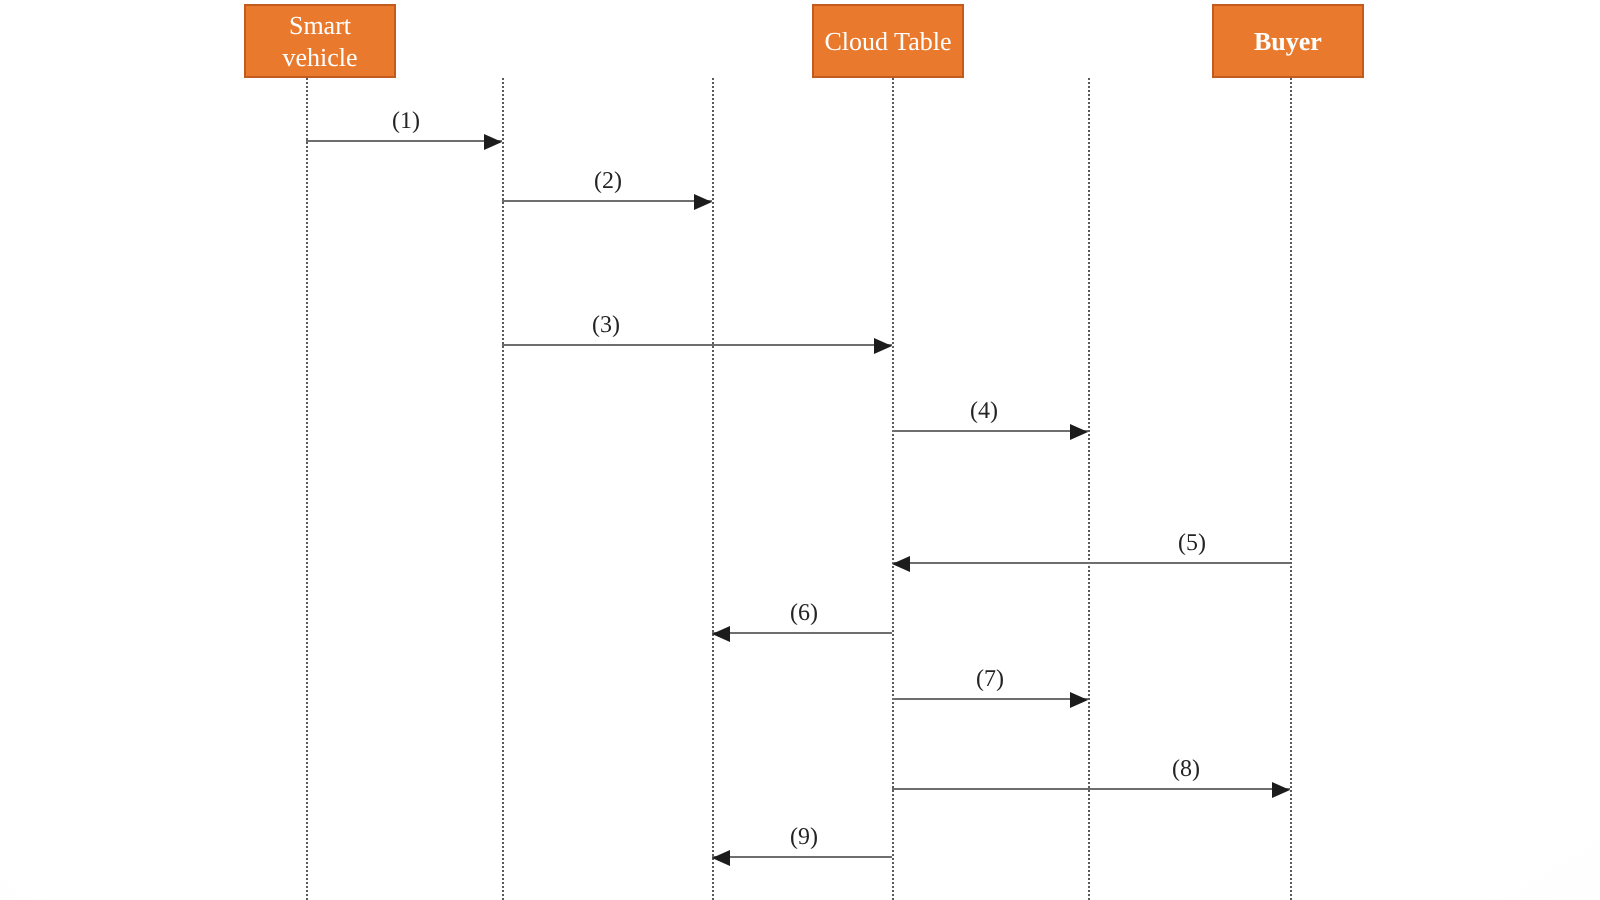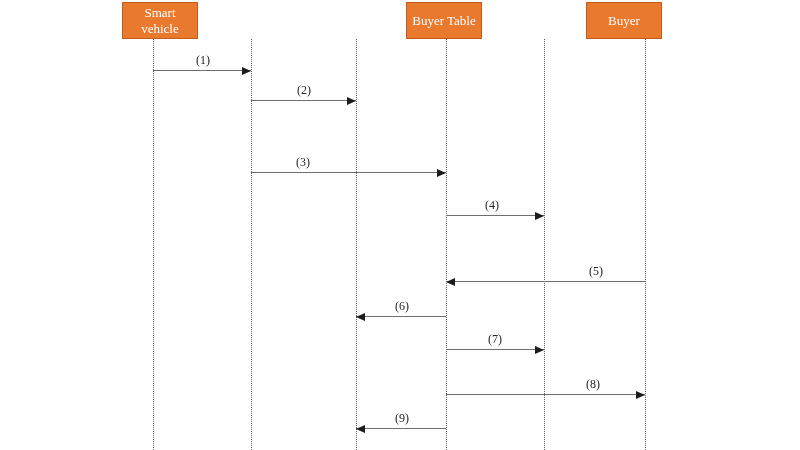--- a/index.html
+++ b/index.html
@@ -64,25 +64,25 @@
 
 <div id="stage">
     <div class="lifeline" style="left: 153px;"></div>
     <div class="actor-box" style="left: 122px;">
       <span class="actor-label">Smart vehicle</span>
     </div>
     <div class="lifeline" style="left: 251px;"></div>
     <div class="lifeline" style="left: 356px;"></div>
     <div class="lifeline" style="left: 446px;"></div>
     <div class="actor-box" style="left: 406px;">
-      <span class="actor-label">Buyer Table</span>
+      <span class="actor-label">Cloud Table</span>
     </div>
     <div class="lifeline" style="left: 544px;"></div>
     <div class="lifeline" style="left: 645px;"></div>
-    <div class="actor-box" style="left: 586px;">
+    <div class="actor-box" style="left: 606px; font-weight: bold;">
       <span class="actor-label">Buyer</span>
     </div>
     <div class="arrow-line" style="left: 153px; width: 98px; top: 70px;"></div>
     <div class="arrowhead right" style="left: 242px; top: 66.5px;"></div>
     <div class="message-label" style="left: 203px; top: 53px;">(1)</div>
     <div class="arrow-line" style="left: 251px; width: 105px; top: 100px;"></div>
     <div class="arrowhead right" style="left: 347px; top: 96.5px;"></div>
     <div class="message-label" style="left: 304px; top: 83px;">(2)</div>
     <div class="arrow-line" style="left: 251px; width: 195px; top: 172px;"></div>
     <div class="arrowhead right" style="left: 437px; top: 168.5px;"></div>

